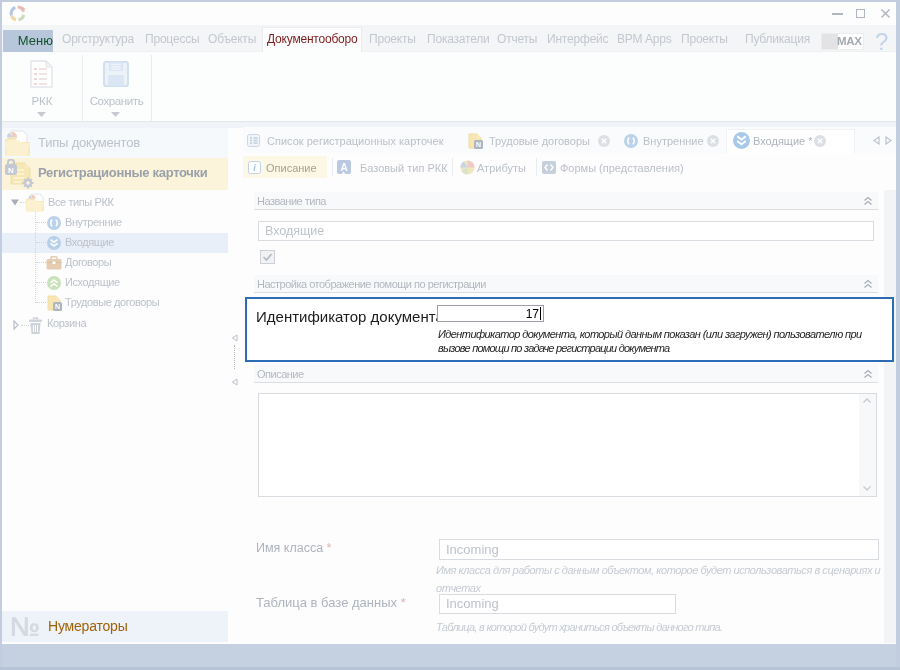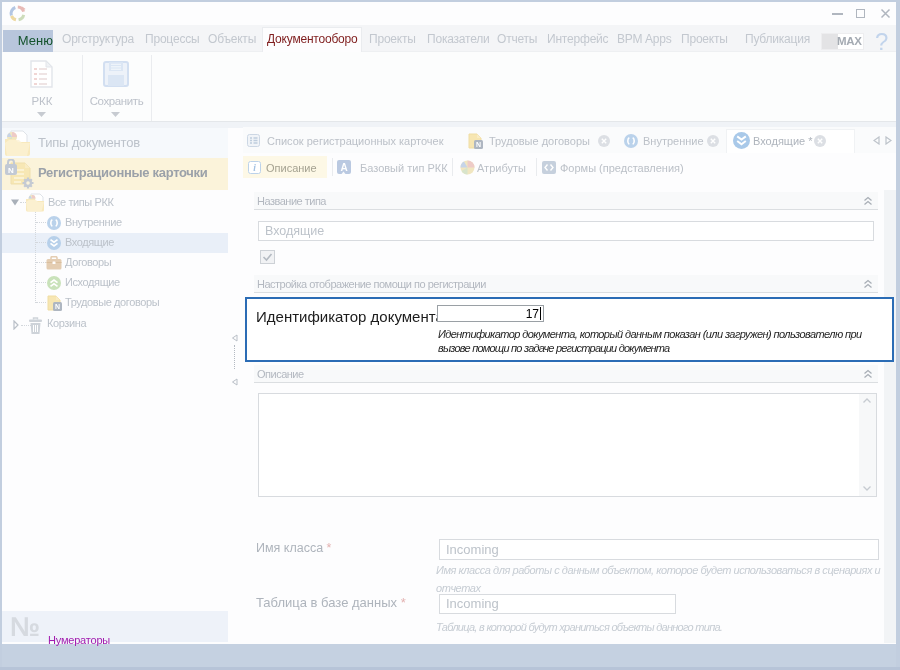--- a/index.html
+++ b/index.html
@@ -193,21 +193,21 @@
 <rect x="1" y="2.5" width="13" height="2.5" rx="1" fill="#ced3d9"></rect>
 <path d="M5.5 2.5 v-1.5 h4 v1.5" fill="none" stroke="#ced3d9" stroke-width="1.4"></path>
 <path d="M2.5 6 h10 l-1 11 h-8 z" fill="#ced3d9"></path>
 <g stroke="#fff" stroke-width="1">
         <path d="M5.5 8 v7 M7.5 8 v7 M9.5 8 v7"></path>
       </g>
 </svg>
 <div class="tree-t" style="left:47px;top:317px">Корзина</div>
 
 <div class="txt" style="left:10px;top:612px;font-size:27px;font-weight:bold;color:#d6dae0;letter-spacing:-2px">№</div>
-<div class="txt" style="left:48px;top:634px;font-size:11px;letter-spacing:-0.2px;color:#a21caf">Нумераторы</div>
+<div class="txt" style="left:48px;top:618px;font-size:14px;letter-spacing:-0.2px;color:#a16207">Нумераторы</div>
 
 <div class="ab" style="left:243px;top:127px;width:653px;height:26px;background:#fafbfc"></div>
 <div class="ab" style="left:726px;top:129px;width:129px;height:24px;background:#fff;border:1px solid #f0f2f4;border-bottom:none;box-sizing:border-box"></div>
 <svg class="ab" style="left:247px;top:134px" width="13" height="13" viewBox="0 0 13 13">
 <rect x="0.5" y="0.5" width="12" height="12" rx="2" fill="#f1f4f8" stroke="#ccd7e4"></rect>
 <g stroke="#bfcddd" stroke-width="1.4">
         <path d="M3 4 h2 M6.5 4 h4 M3 6.5 h2 M6.5 6.5 h4 M3 9 h2 M6.5 9 h4"></path>
       </g>
 </svg>
 <div class="tab-t" style="left:267px;top:135px">Список регистрационных карточек</div>

